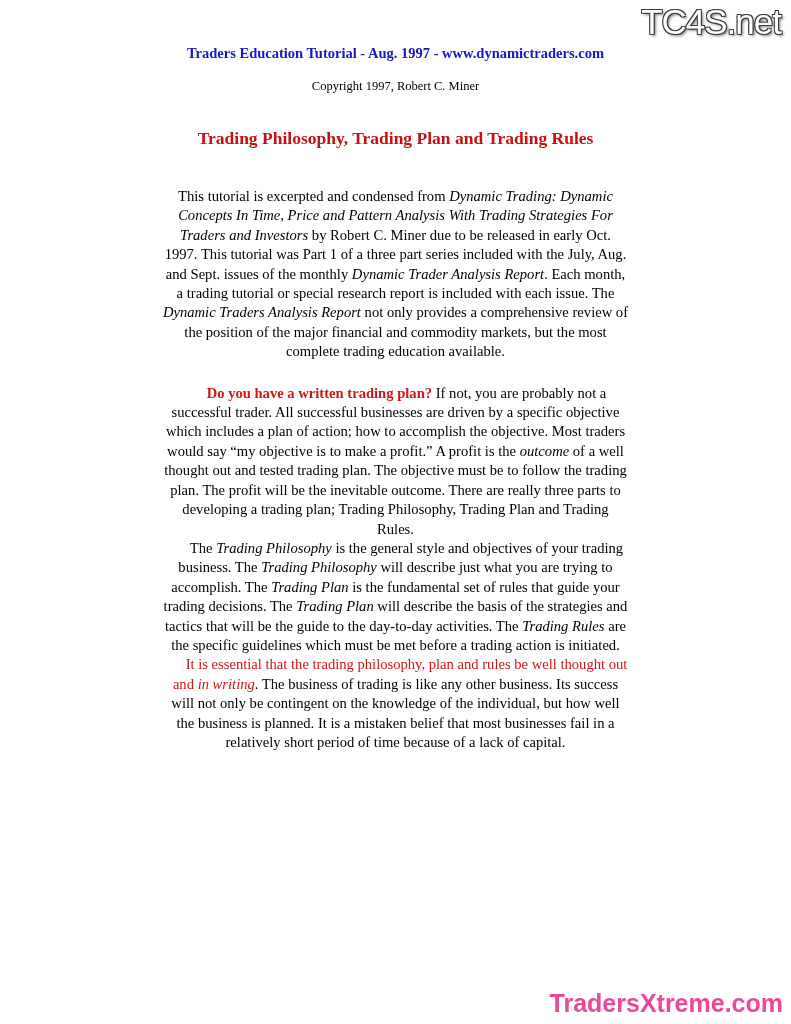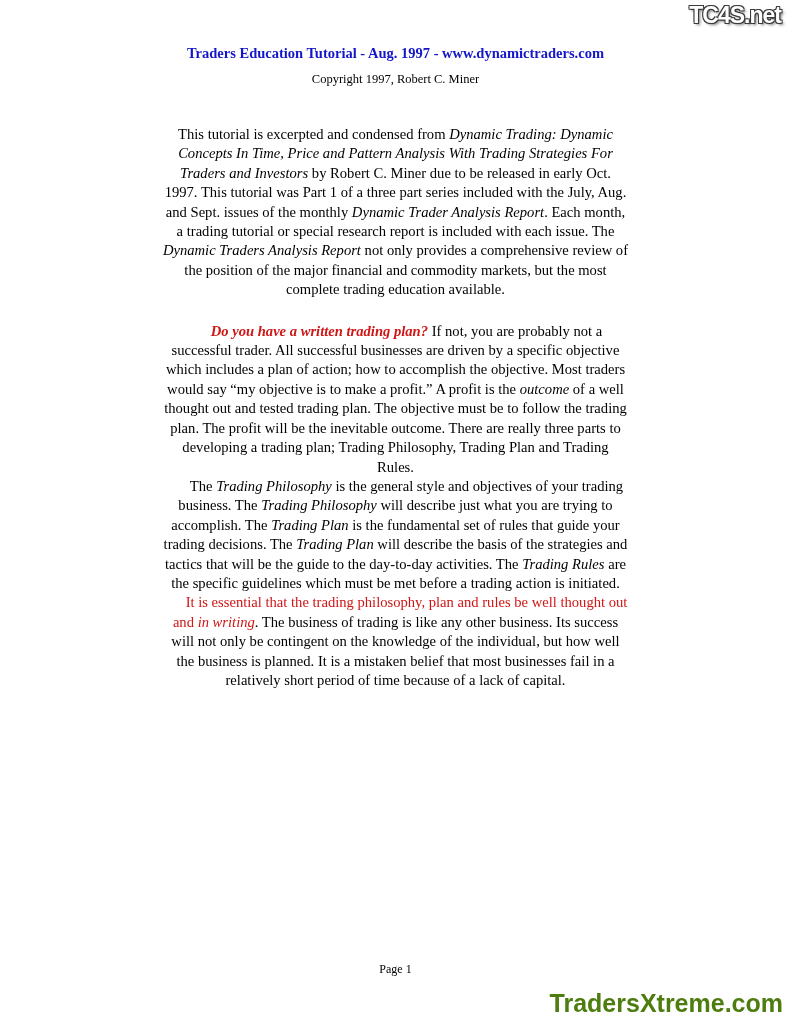--- a/index.html
+++ b/index.html
@@ -16,22 +16,22 @@
     font-family: "Liberation Serif", serif;
     color: #000000;
   }
 
   
   .wm-tc4s {
     position: absolute;
     top: 2px;
     right: 10px;
     font-family: "Liberation Sans", sans-serif;
-    font-weight: bold;
-    font-size: 23px;
+    font-weight: normal;
+    font-size: 35px;
     letter-spacing: -1px;
     color: #ffffff;
     text-shadow:
       -1px -1px 0 #3a3a3a,
        1px -1px 0 #3a3a3a,
       -1px  1px 0 #3a3a3a,
        1px  1px 0 #3a3a3a,
        2px  2px 3px rgba(0,0,0,.55);
   }
   .wm-dlsub {
@@ -51,21 +51,21 @@
        0 0 6px rgba(255,255,255,.9);
     opacity: .92;
   }
   .wm-tx {
     position: absolute;
     bottom: 6px;
     right: 8px;
     font-family: "Liberation Sans", sans-serif;
     font-weight: bold;
     font-size: 25px;
-    color: #4d7c0f;
+    color: #ec4899;
     text-shadow:
       -1px -1px 0 #ffffff,
        1px -1px 0 #ffffff,
       -1px  1px 0 #ffffff,
        1px  1px 0 #ffffff;
   }
 
   
   .doc {
     position: absolute;
@@ -80,21 +80,21 @@
     text-align: center;
     font-weight: bold;
     font-size: 14.5px;
     color: #1417c9;
     margin-top: 45px;
   }
   .hdr-copy {
     text-align: center;
     font-size: 12.5px;
     color: #000;
-    margin-top: 10px;
+    margin-top: 17px;
   }
   .title {
     text-align: center;
     font-weight: bold;
     font-size: 17.5px;
     color: #c51111;
     margin-top: 34px;
   }
   .byline {
     text-align: center;
@@ -111,21 +111,21 @@
   }
   .body p {
     margin: 0 0 0 0;
   }
   .body p.gap {
     margin-top: 22px;
   }
   .indent { text-indent: 22px; }
   em { font-style: italic; }
   .red { color: #d01515; }
-  .redbold { color: #d01515; font-weight: bold; font-style: italic; }
+  .redbold { color: #d01515; font-weight: bold; }
 
   .page-num {
     position: absolute;
     left: 0;
     right: 0;
     top: 962px;
     text-align: center;
     font-size: 12px;
   }
 </style>
@@ -134,32 +134,32 @@
 
 <div class="page">
 
   <div class="wm-tc4s">TC4S.net</div>
 
   <div class="doc">
 
     <div class="hdr-line">Traders Education Tutorial - Aug. 1997 - www.dynamictraders.com</div>
     <div class="hdr-copy">Copyright 1997, Robert C. Miner</div>
 
+    <div class="title">Trading Philosophy, Trading Plan and Trading Rules</div>
 
     <div class="body">
 
       <p><span>This tutorial is excerpted and condensed from </span><em>Dynamic Trading: Dynamic Concepts In Time, Price and Pattern Analysis With Trading Strategies For Traders and Investors</em><span> by Robert C. Miner due to be released in early Oct. 1997. This tutorial was Part 1 of a three part series included with the July, Aug. and Sept. issues of the monthly </span><em>Dynamic Trader Analysis Report</em><span>. Each month, a trading tutorial or special research report is included with each issue. The </span><em>Dynamic Traders Analysis Report</em><span> not only provides a comprehensive review of the position of the major financial and commodity markets, but the most complete trading education available.</span></p>
 
       <p class="gap indent"><span class="redbold">Do you have a written trading plan?</span><span> If not, you are probably not a successful trader. All successful businesses are driven by a specific objective which includes a plan of action; how to accomplish the objective. Most traders would say “my objective is to make a profit.” A profit is the </span><em>outcome</em><span> of a well thought out and tested trading plan. The objective must be to follow the trading plan. The profit will be the inevitable outcome. There are really three parts to developing a trading plan; Trading Philosophy, Trading Plan and Trading Rules.</span></p>
 
       <p class="indent"><span>The </span><em>Trading Philosophy</em><span> is the general style and objectives of your trading business. The </span><em>Trading Philosophy</em><span> will describe just what you are trying to accomplish. The </span><em>Trading Plan</em><span> is the fundamental set of rules that guide your trading decisions. The </span><em>Trading Plan</em><span> will describe the basis of the strategies and tactics that will be the guide to the day-to-day activities. The </span><em>Trading Rules</em><span> are the specific guidelines which must be met before a trading action is initiated.</span></p>
 
       <p class="indent"><span class="red">It is essential that the trading philosophy, plan and rules be well thought out and </span><em class="red">in writing</em><span>. The business of trading is like any other business. Its success will not only be contingent on the knowledge of the individual, but how well the business is planned. It is a mistaken belief that most businesses fail in a relatively short period of time because of a lack of capital.</span></p>
 
     </div>
 
-    <div class="page-num">Page 1</div>
 
   </div>
 
   <div class="wm-tx">TradersXtreme.com</div>
 
 </div>
 
 </body></html>

